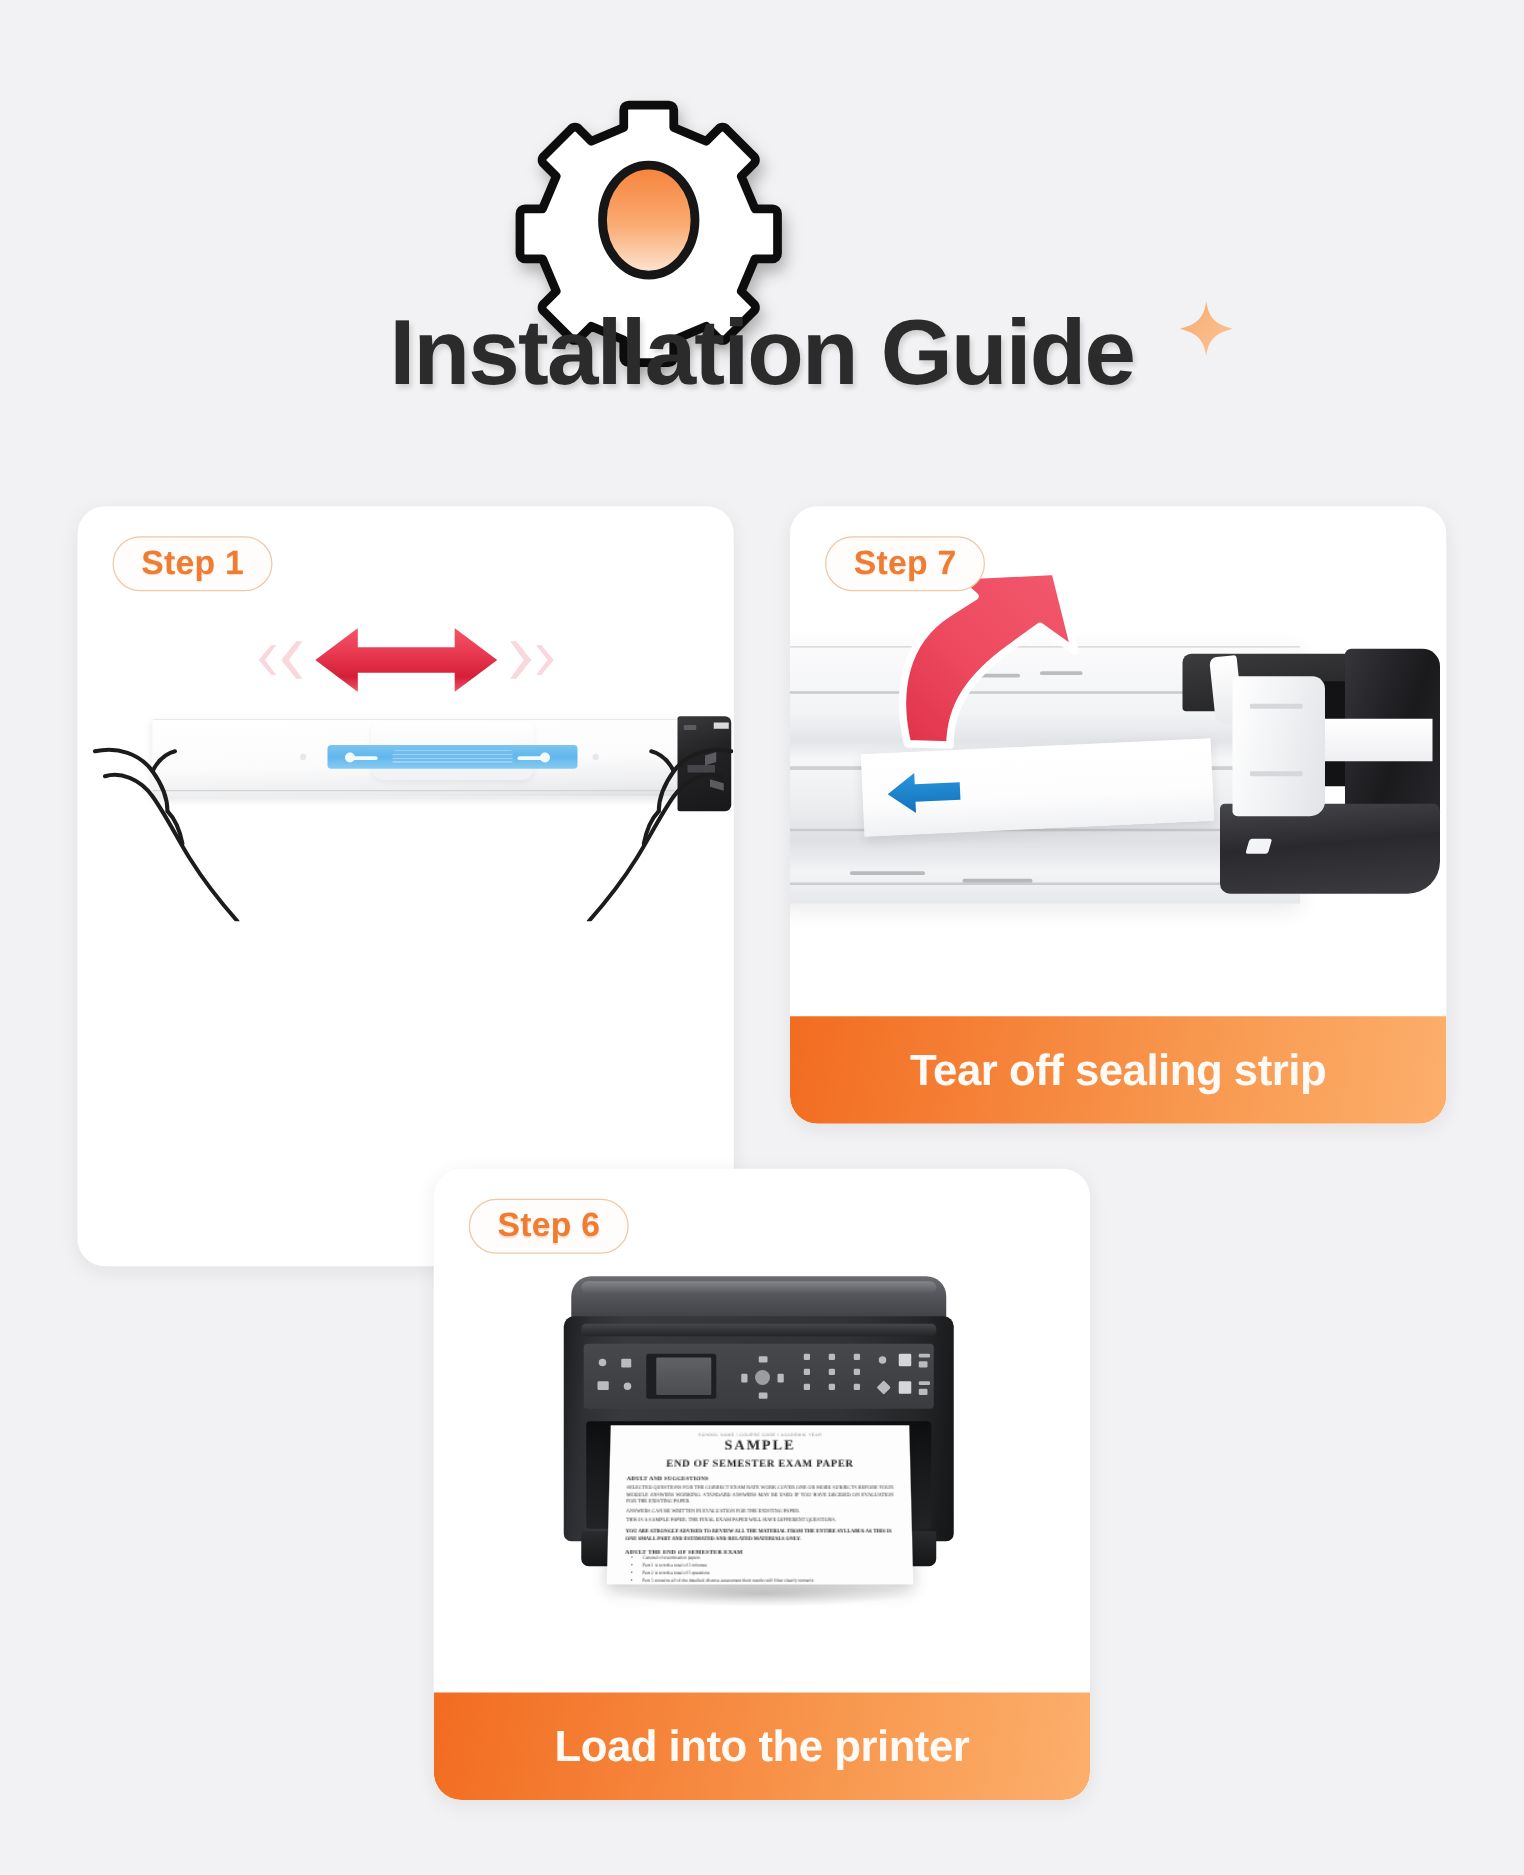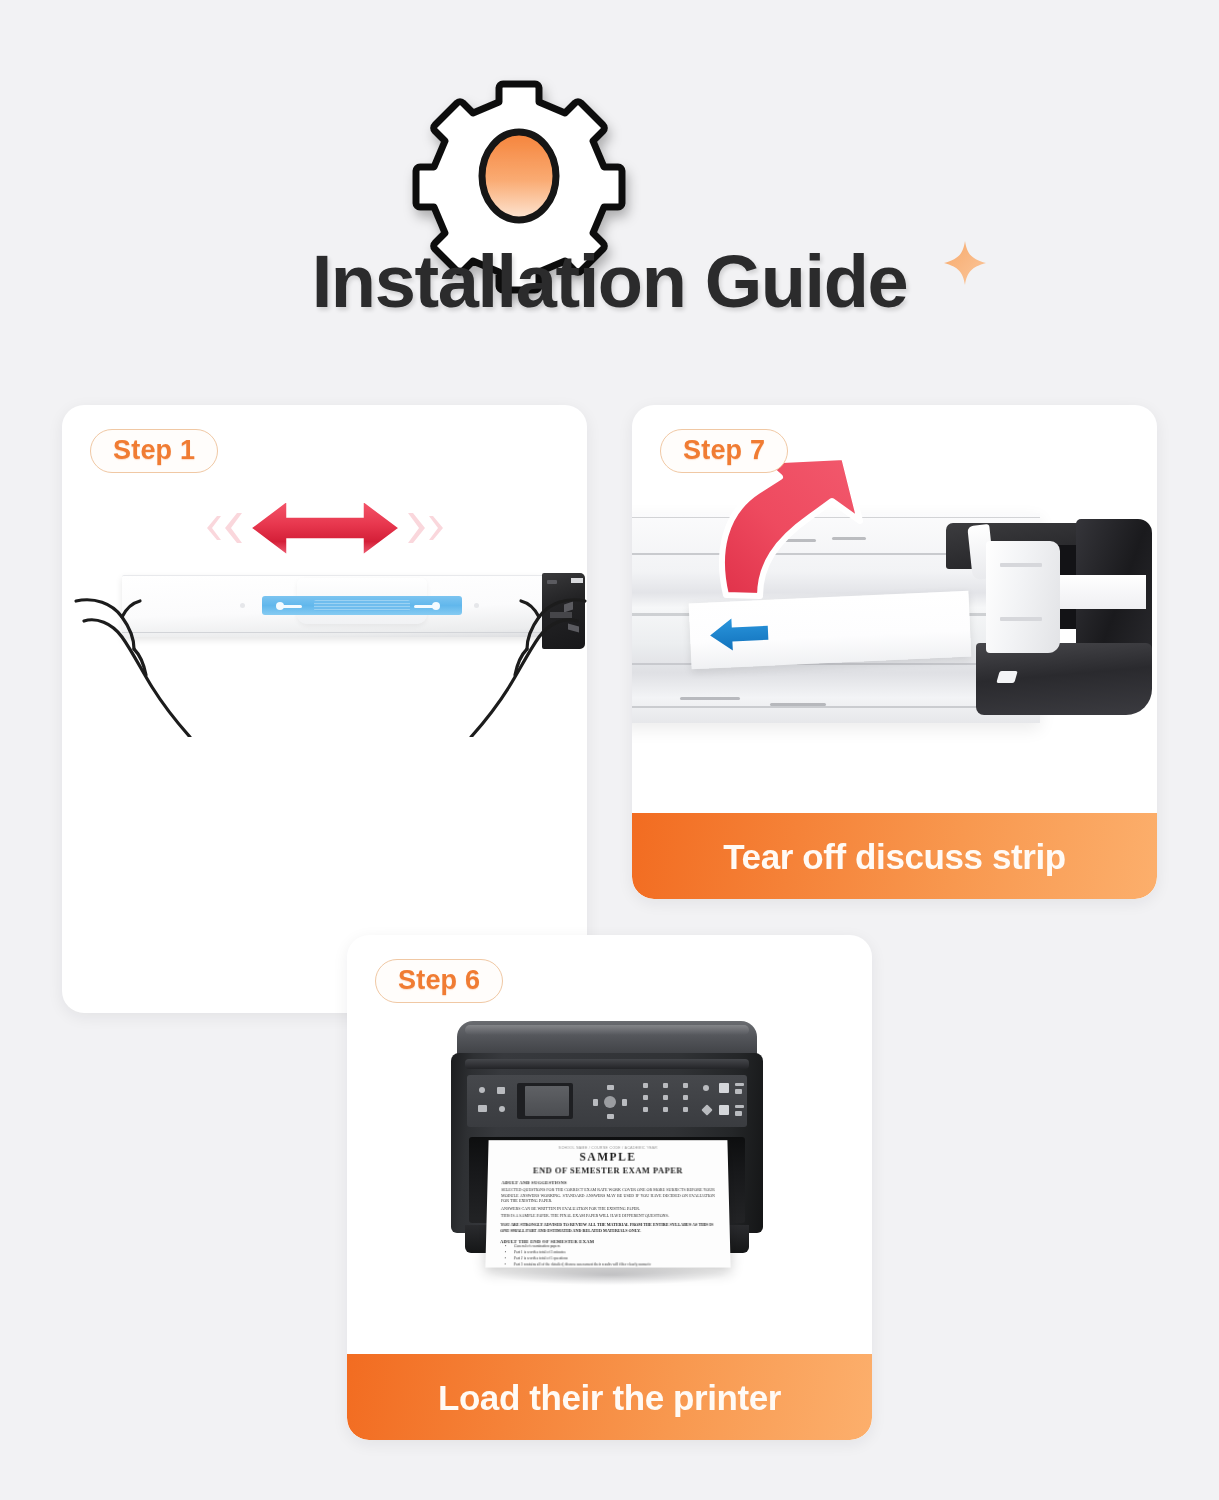--- a/index.html
+++ b/index.html
@@ -658,21 +658,21 @@
             </linearGradient>
           </defs>
           <path fill="url(#redc)" stroke="#ffffff" stroke-width="6" stroke-linejoin="round" d="M16 140 C6 98 14 58 48 36 L70 22 L52 6 L134 2 L150 66 L122 46 L100 62 C66 86 50 110 50 141 Z"></path>
         </svg>
       </div>
 
     </div>
   </div>
 
   <div class="caption">
-    <span class="caption-text">Tear off discuss strip</span>
+    <span class="caption-text">Tear off sealing strip</span>
   </div>
 </div>
 
 <div class="card" id="card-3">
   <div class="step-badge">Step 6</div>
 
   <div class="art">
     <div class="printer">
       <div class="pr-top"></div>
       <div class="pr-body">
@@ -735,15 +735,15 @@
             <li>Part 1 is worth a total of 3 minutes</li>
             <li>Part 2 is worth a total of 5 questions</li>
             <li>Part 3 contains all of the detailed, discuss assessment their results will filter clearly numeric</li>
           </ul>
 
       </div>
     </div>
   </div>
 
   <div class="caption">
-    <span class="caption-text">Load their the printer</span>
+    <span class="caption-text">Load into the printer</span>
   </div>
 </div>
 
 </body></html>

